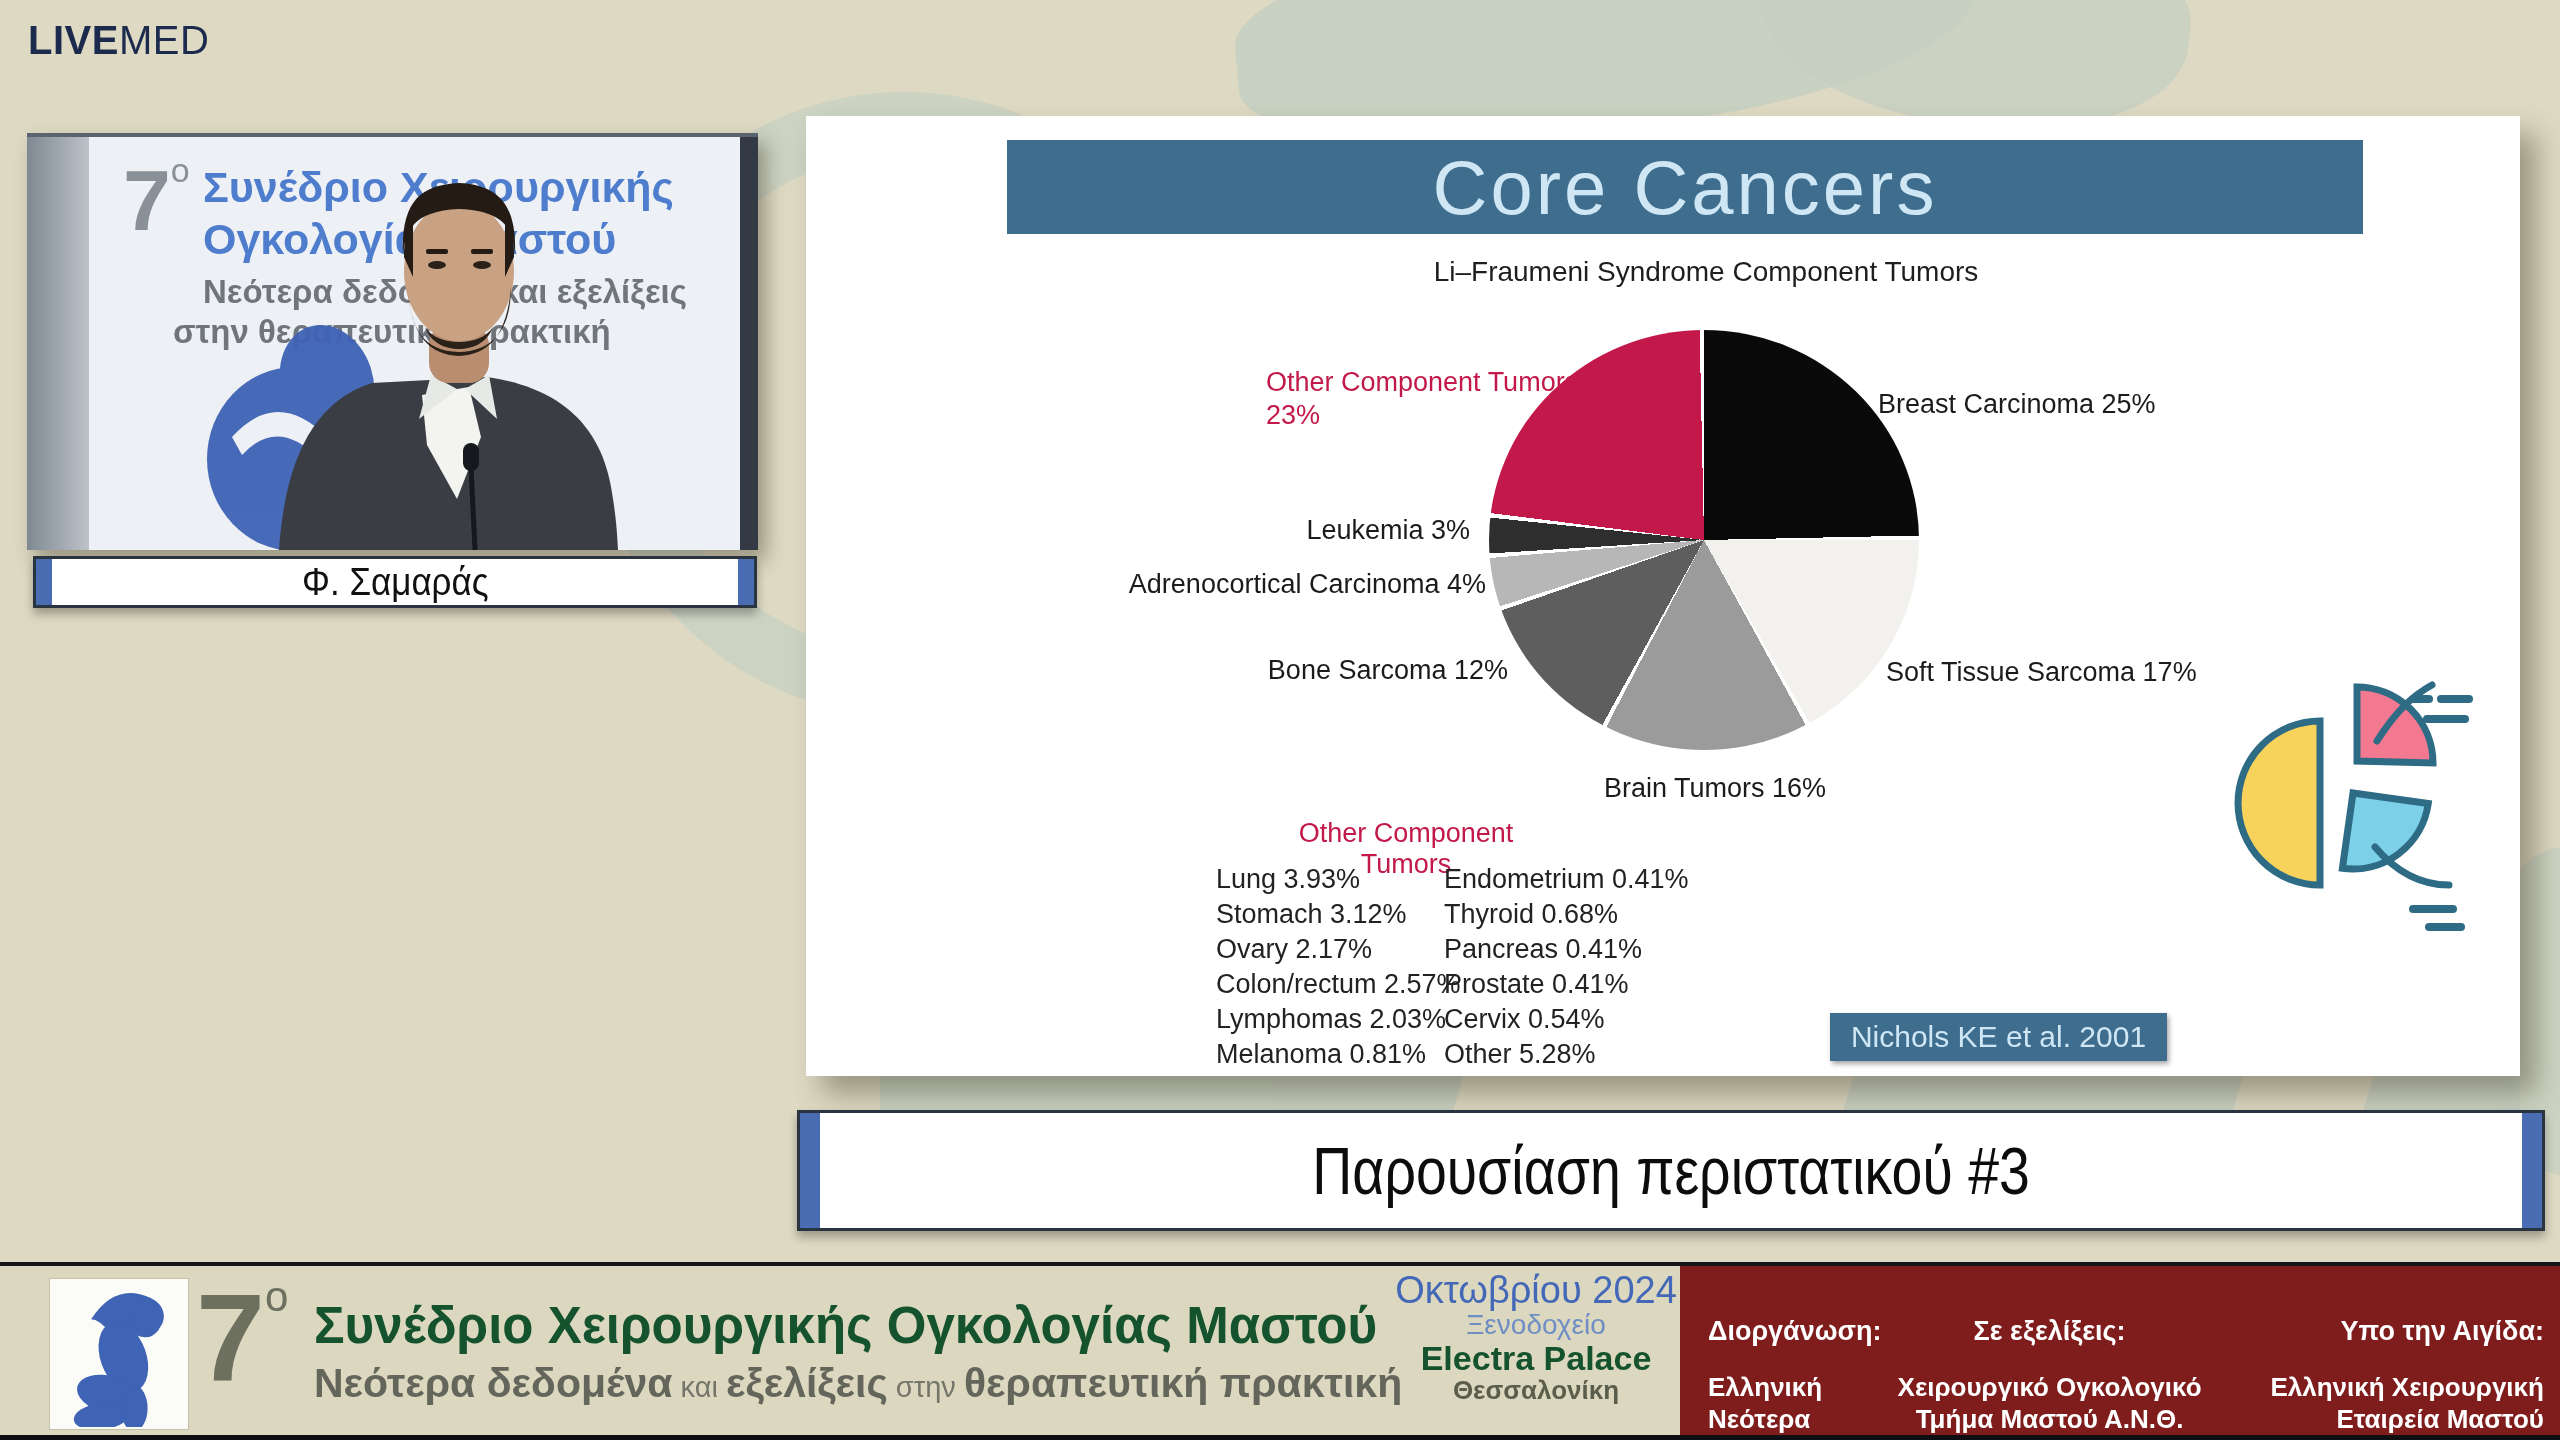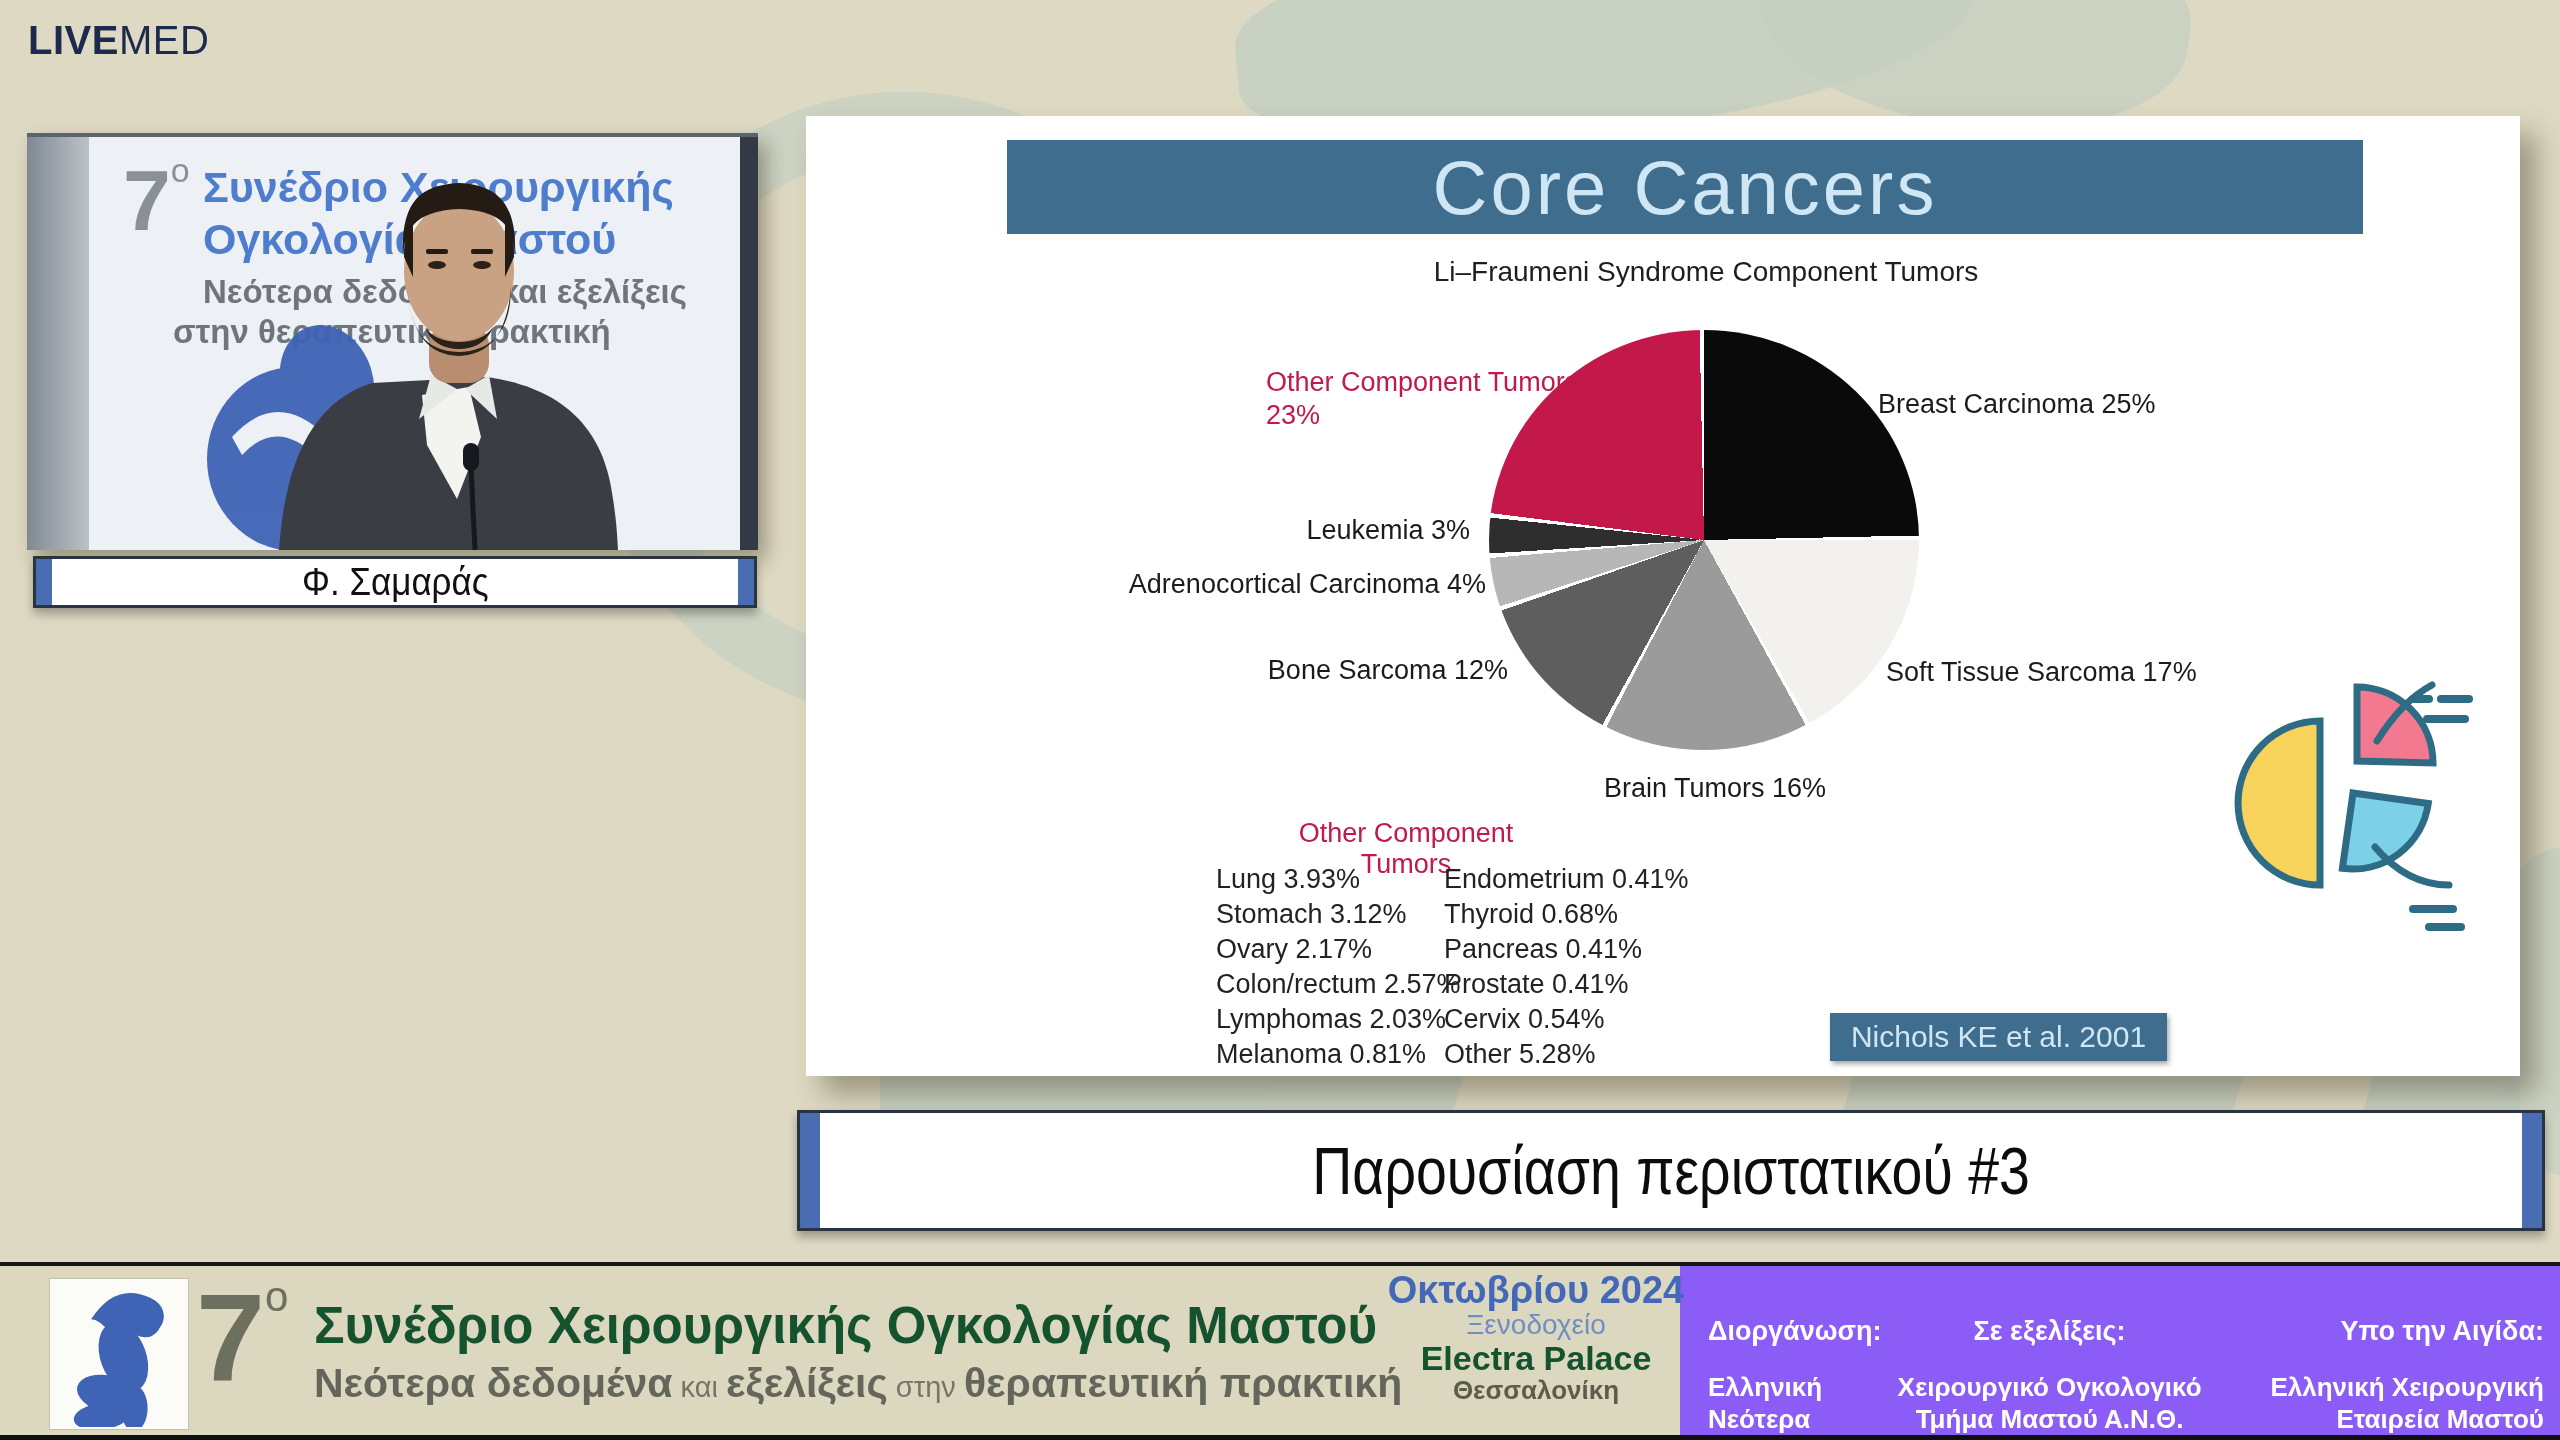--- a/index.html
+++ b/index.html
@@ -71,25 +71,25 @@
   .f-bottom{position:absolute;left:0;bottom:0;width:100%;height:5px;background:#0d0f13;}
   .matisse-card{position:absolute;left:49px;top:12px;width:138px;height:150px;background:#fbfbf7;border:1px solid #c6c1ab;}
   .f-num{position:absolute;left:196px;top:10px;font-size:124px;font-weight:bold;color:#6e705f;line-height:1;}
   .f-ord{font-size:42px;vertical-align:70px;font-weight:normal;}
   .f-title{position:absolute;left:314px;top:30px;font-size:51px;font-weight:bold;color:#14532d;white-space:nowrap;}
   .f-sub{position:absolute;left:314px;top:94px;color:#64665ا5;white-space:nowrap;}
   .f-sub .big{font-size:41px;font-weight:bold;color:#64665b;}
   .f-sub .small{font-size:29px;color:#74766a;}
   .f-dates{position:absolute;left:1386px;top:4px;width:300px;text-align:center;z-index:5;}
   .d1{font-size:48px;font-weight:bold;color:#5c5e4c;line-height:50px;}
-  .d2{font-size:38px;font-weight:bold;color:#4468b8;line-height:40px;}
+  .d2{font-size:38px;font-weight:normal;color:#4468b8;line-height:40px;}
   .d3{font-size:28px;color:#6f8fc4;line-height:30px;}
   .d4{font-size:34px;font-weight:bold;color:#14532d;line-height:36px;}
   .d5{font-size:26px;font-weight:bold;color:#5c5e4c;line-height:28px;}
-  .f-panel{position:absolute;left:1680px;top:0;width:880px;height:173px;background:#8b5cf6;display:flex;box-sizing:border-box;padding-top:50px;}
+  .f-panel{position:absolute;left:1680px;top:0;width:880px;height:173px;background:#7f1d1d;display:flex;box-sizing:border-box;padding-top:50px;}
   .f-col{color:#fff;}
   .f-col .hdr{font-size:27px;font-weight:bold;margin-bottom:24px;}
   .f-col .ln{font-size:26px;font-weight:bold;line-height:32px;}
   .f-c1{width:24%;text-align:left;padding-left:28px;box-sizing:border-box;}
   .f-c2{width:36%;text-align:center;}
   .f-c3{width:40%;text-align:right;padding-right:16px;box-sizing:border-box;}
 </style>
 </head>
 <body>
 

